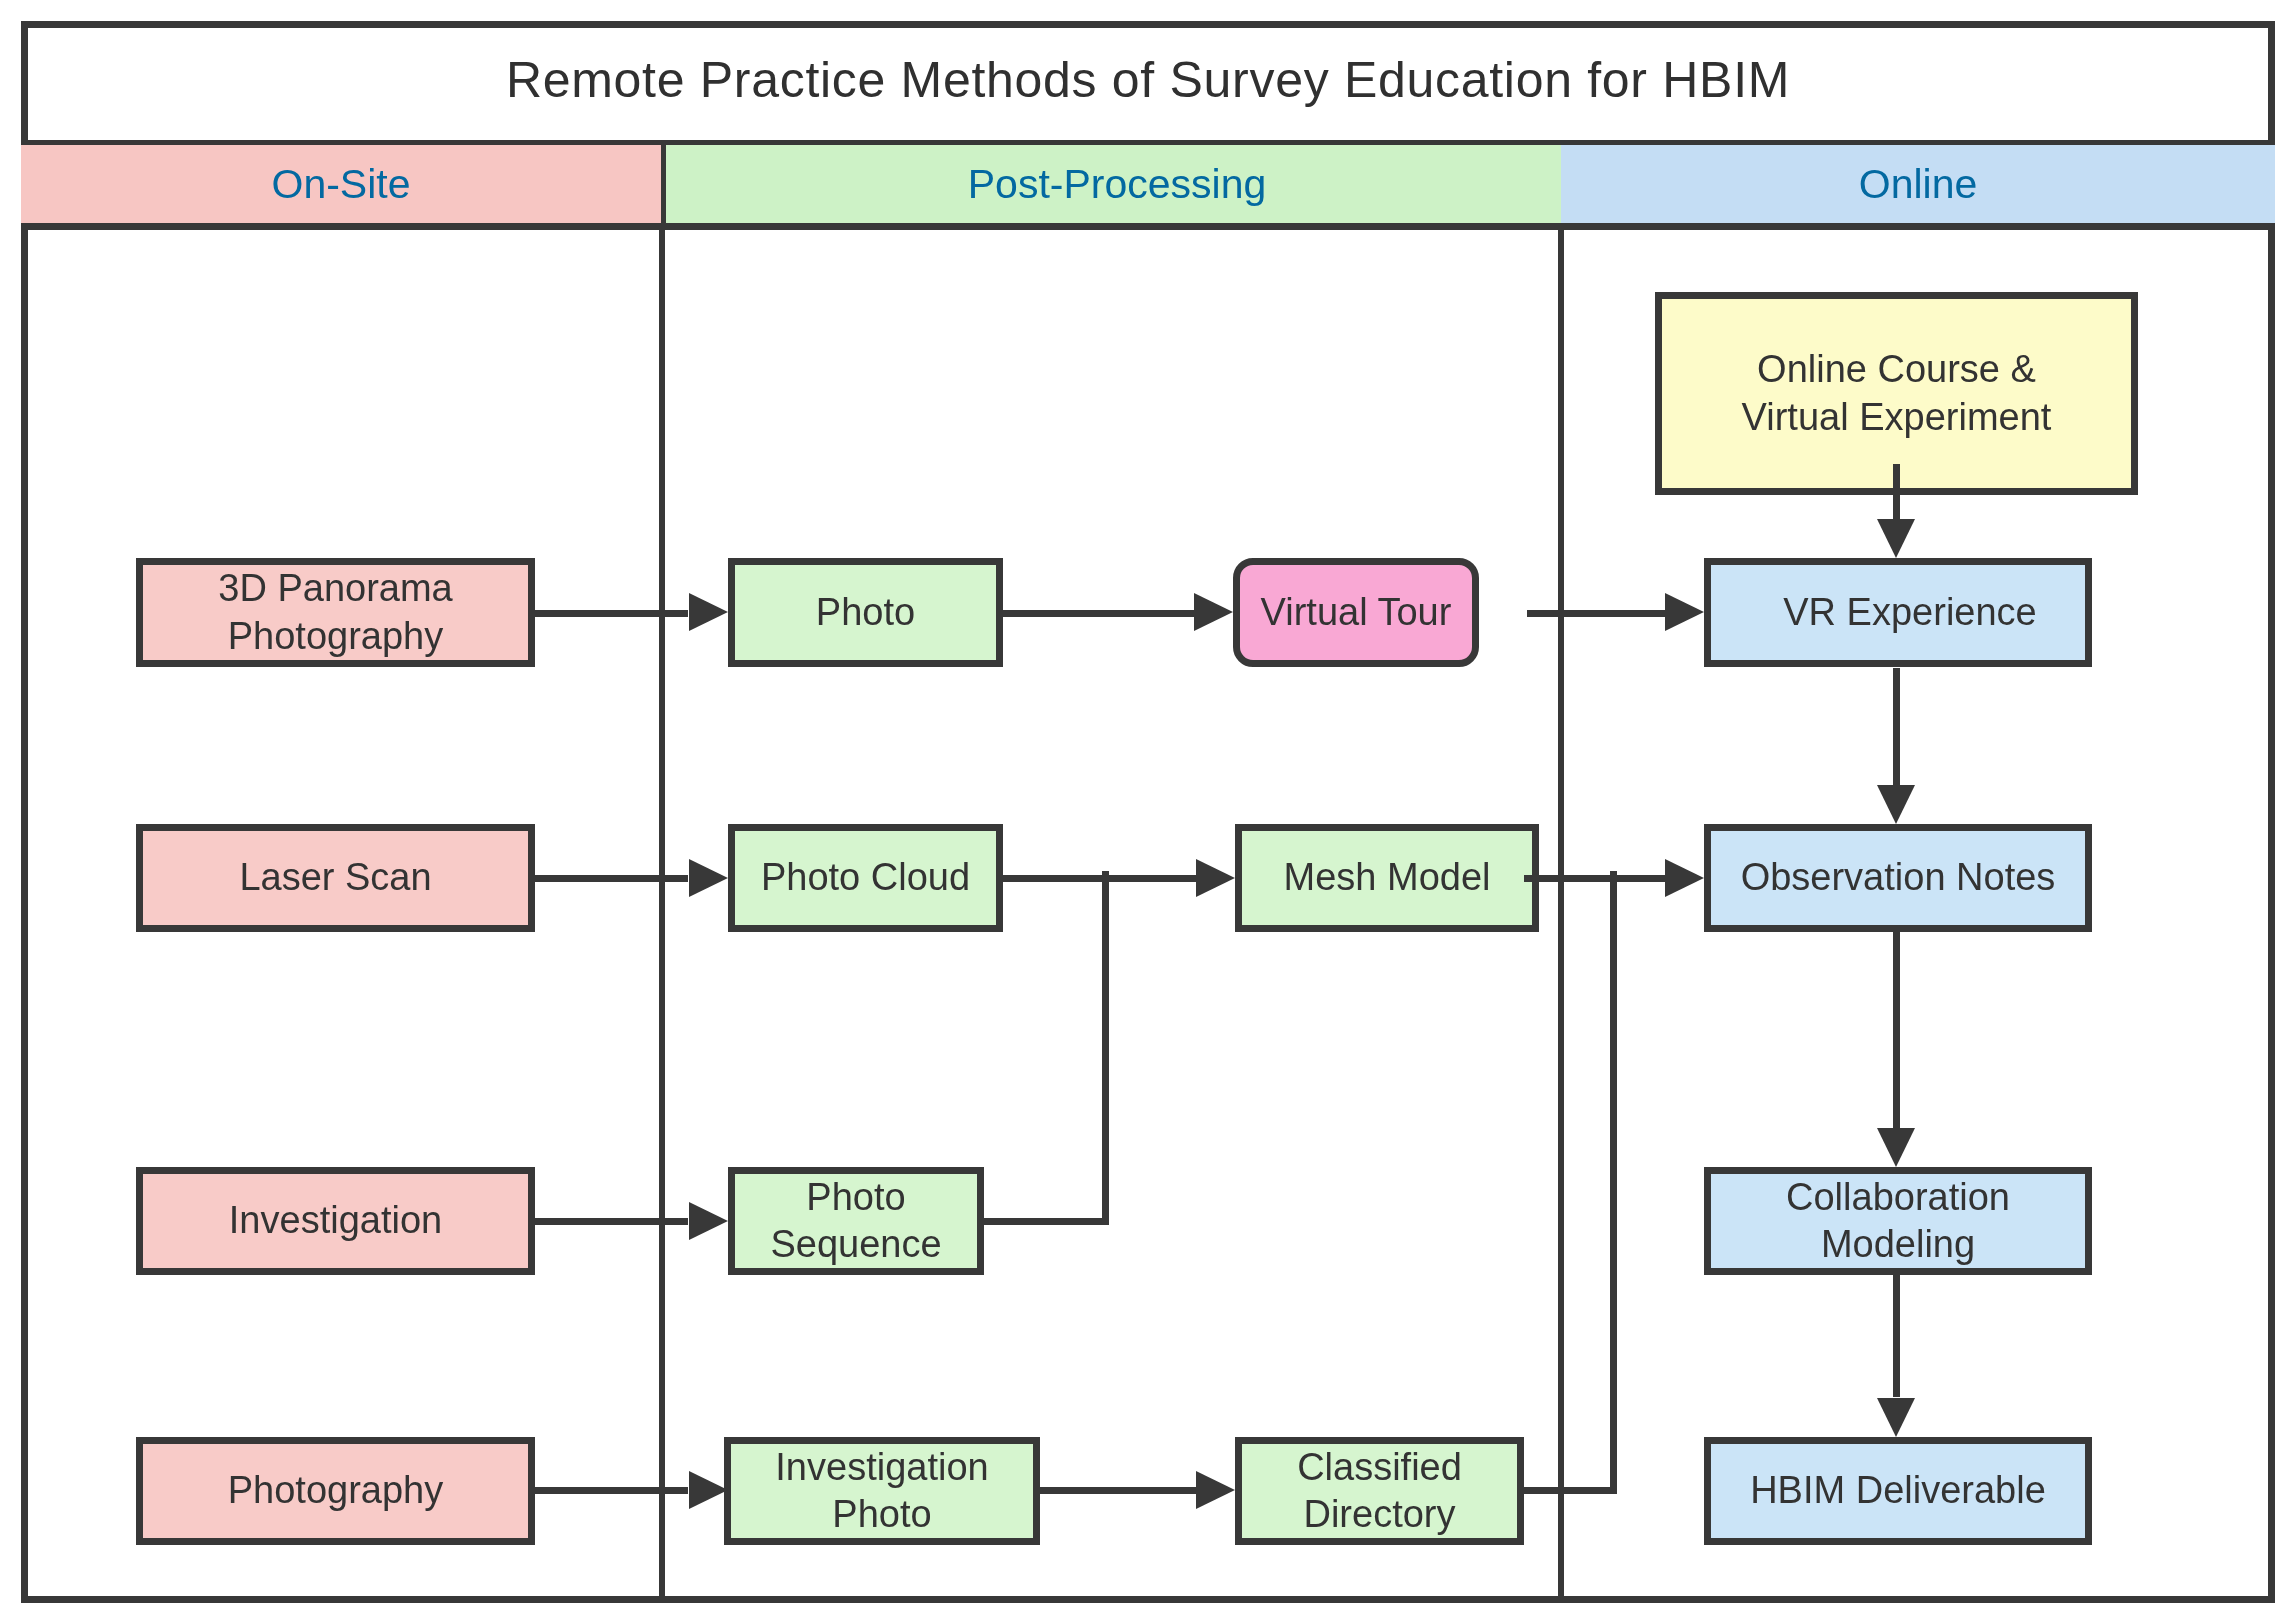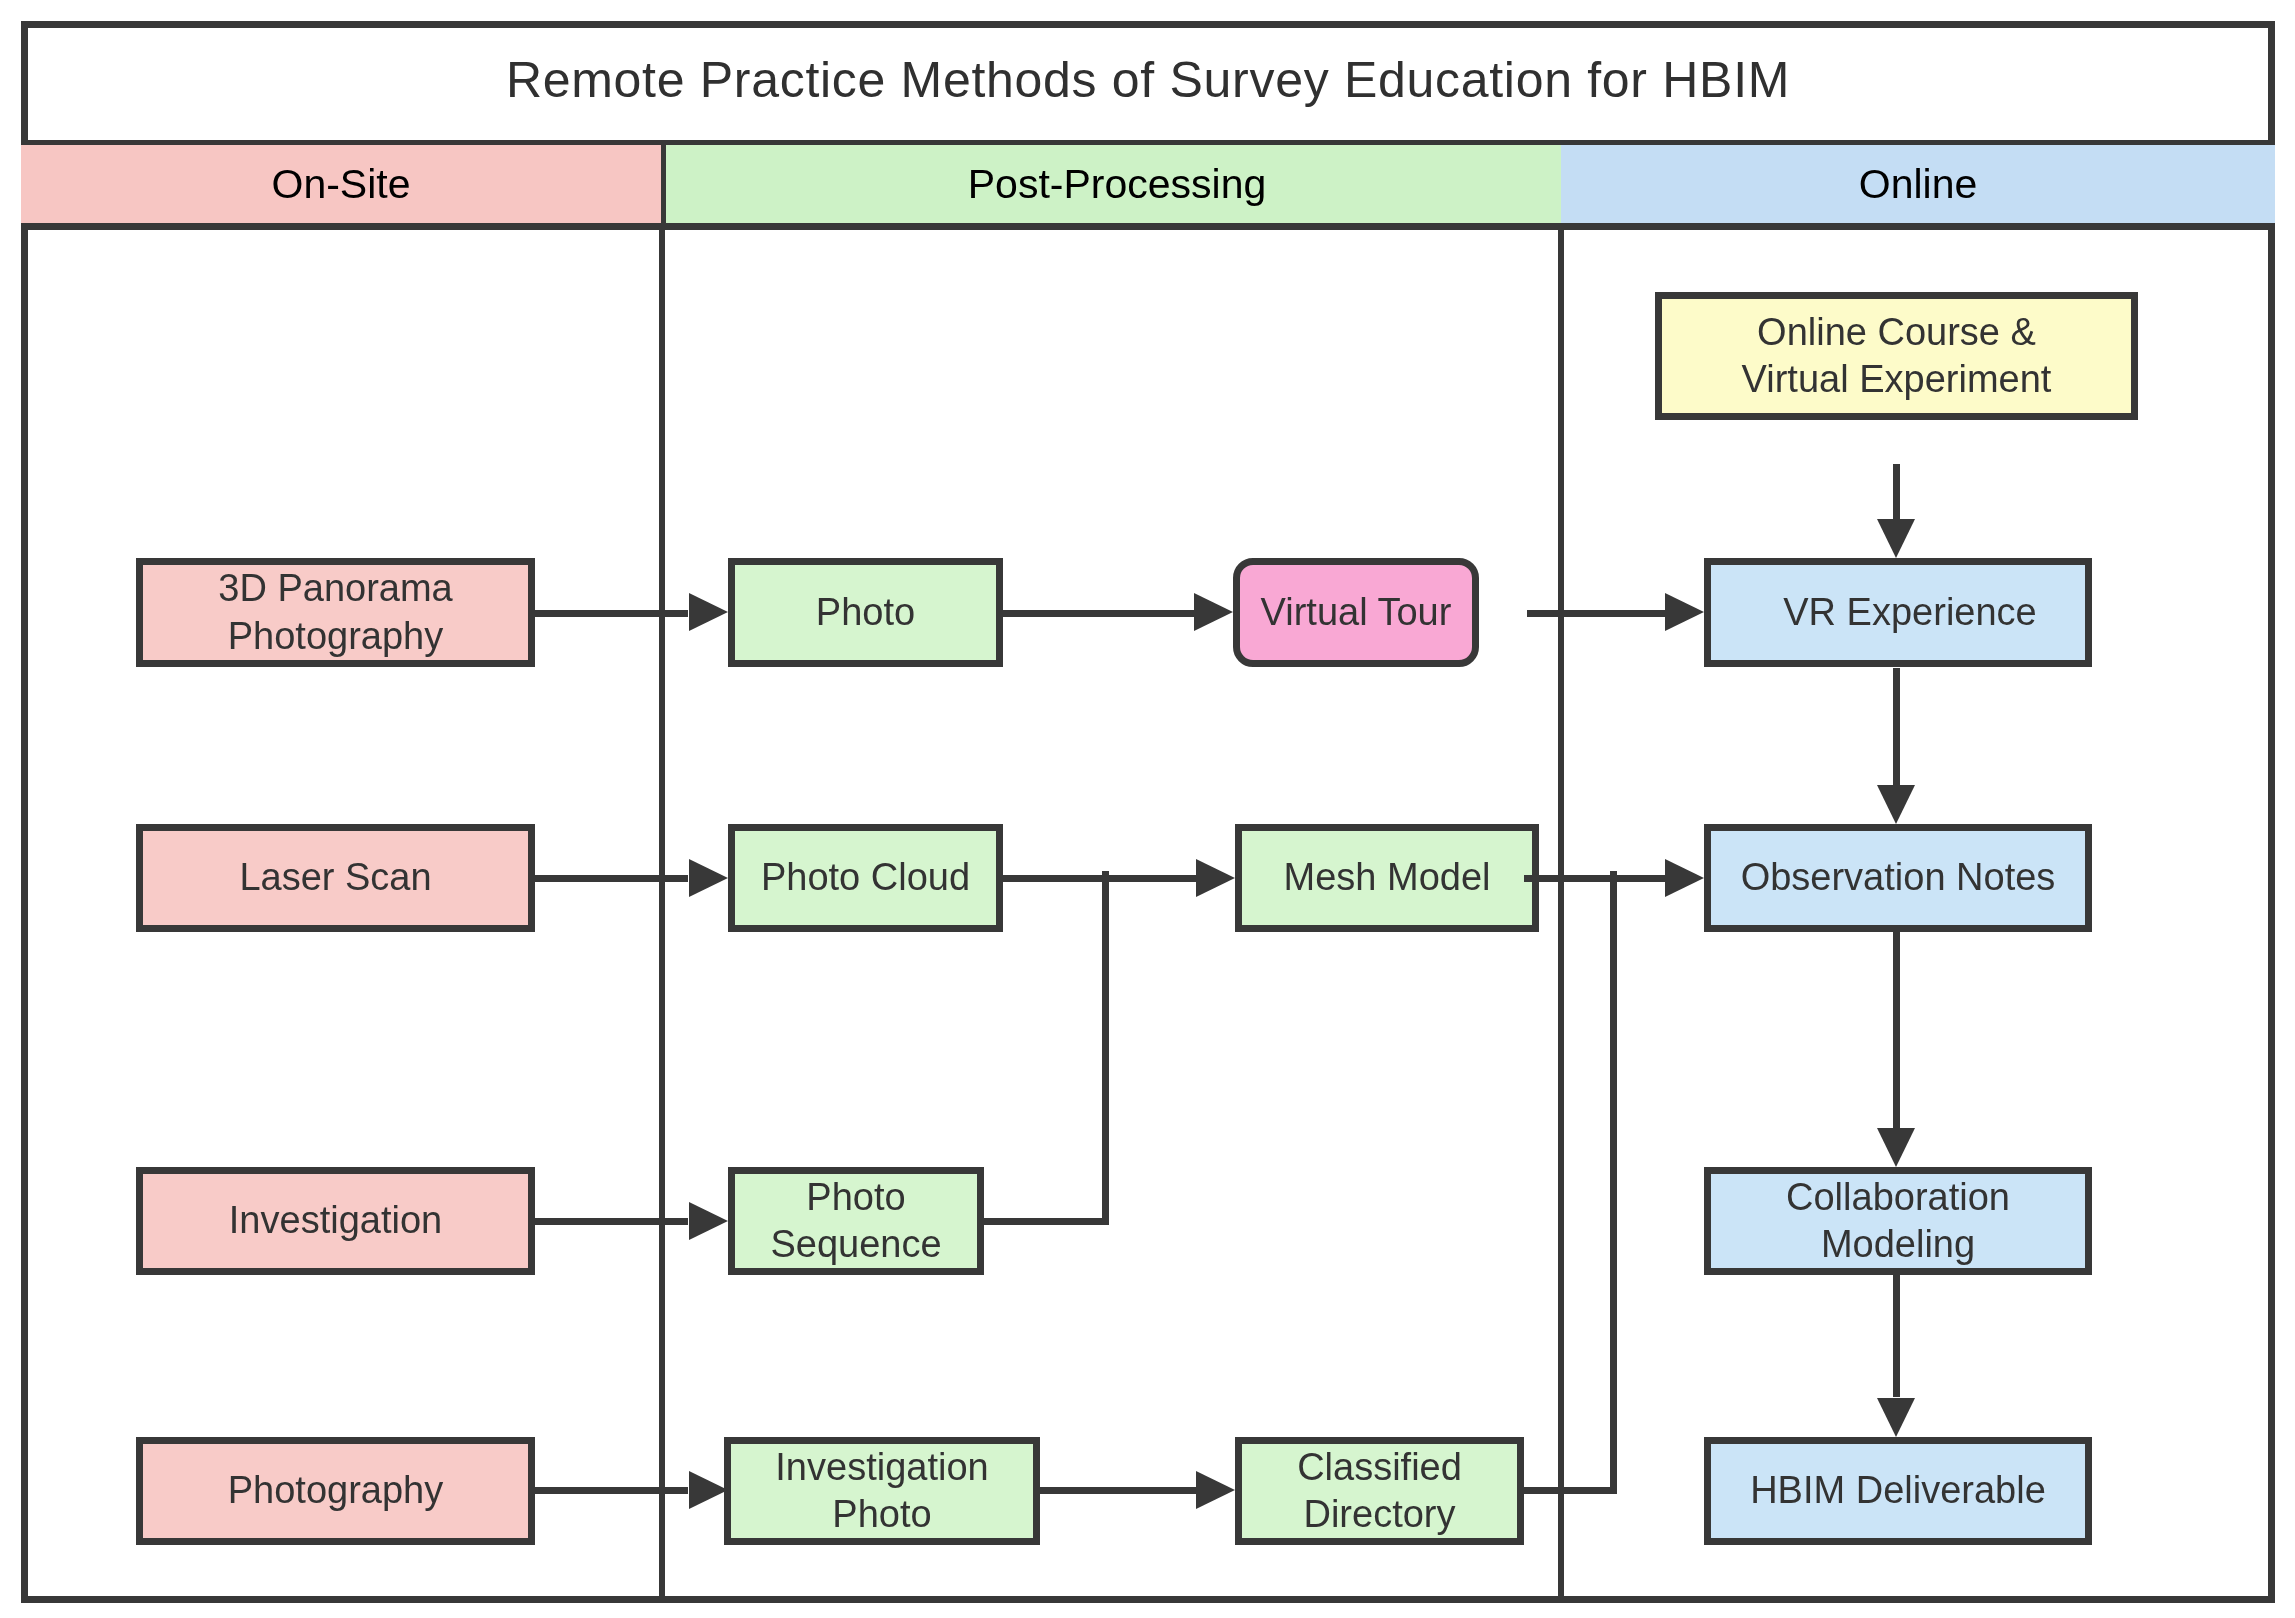--- a/index.html
+++ b/index.html
@@ -17,21 +17,21 @@
   }
   .title{
     position:absolute;left:21px;top:36px;width:2254px;height:88px;
     display:flex;align-items:center;justify-content:center;
     font-size:50px;letter-spacing:0.7px;color:#303030;
   }
   .hcell{
     position:absolute;top:140px;height:90px;box-sizing:border-box;
     border-top:5.6px solid #383838;border-bottom:7px solid #383838;
     display:flex;align-items:center;justify-content:center;
-    font-size:41px;color:#000000;
+    font-size:41px;color:#0369a1;
   }
   .hcell.mid{border-left:5.6px solid #383838;border-right:5.6px solid #383838;}
   .divider{position:absolute;width:5.6px;background:#383838;}
   .node{
     position:absolute;box-sizing:border-box;border:7px solid #383838;
     display:flex;align-items:center;justify-content:center;text-align:center;
     font-size:38px;line-height:1.25;color:#333333;
   }
   .node .lbl{display:block;}
   .node.pad{padding:0 38px;}
@@ -94,21 +94,21 @@
   <div class="node" style="left: 728px; top: 1167px; width: 256px; height: 108px; background-color: rgb(214, 245, 207);">
     <span class="lbl">Photo Sequence</span>
   </div>
   <div class="node" style="left: 724px; top: 1437px; width: 316px; height: 108px; background-color: rgb(214, 245, 207);">
     <span class="lbl">Investigation Photo</span>
   </div>
   <div class="node" style="left: 1235px; top: 1437px; width: 289px; height: 108px; background-color: rgb(214, 245, 207);">
     <span class="lbl">Classified Directory</span>
   </div>
 
-  <div class="node pad" style="left: 1655px; top: 292px; width: 483px; height: 128px; background-color: rgb(253, 251, 201);">
+  <div class="node pad" style="left: 1655px; top: 292px; width: 483px; height: 203px; background-color: rgb(253, 251, 201);">
     <span class="lbl">Online Course &amp; Virtual Experiment</span>
   </div>
   <div class="node" style="left: 1704px; top: 558px; width: 388px; height: 109px; background-color: rgb(203, 228, 247); padding-left: 24px;">
     <span class="lbl">VR Experience</span>
   </div>
   <div class="node" style="left: 1704px; top: 824px; width: 388px; height: 108px; background-color: rgb(203, 228, 247);">
     <span class="lbl">Observation Notes</span>
   </div>
   <div class="node" style="left: 1704px; top: 1167px; width: 388px; height: 108px; background-color: rgb(203, 228, 247);">
     <span class="lbl">Collaboration Modeling</span>

